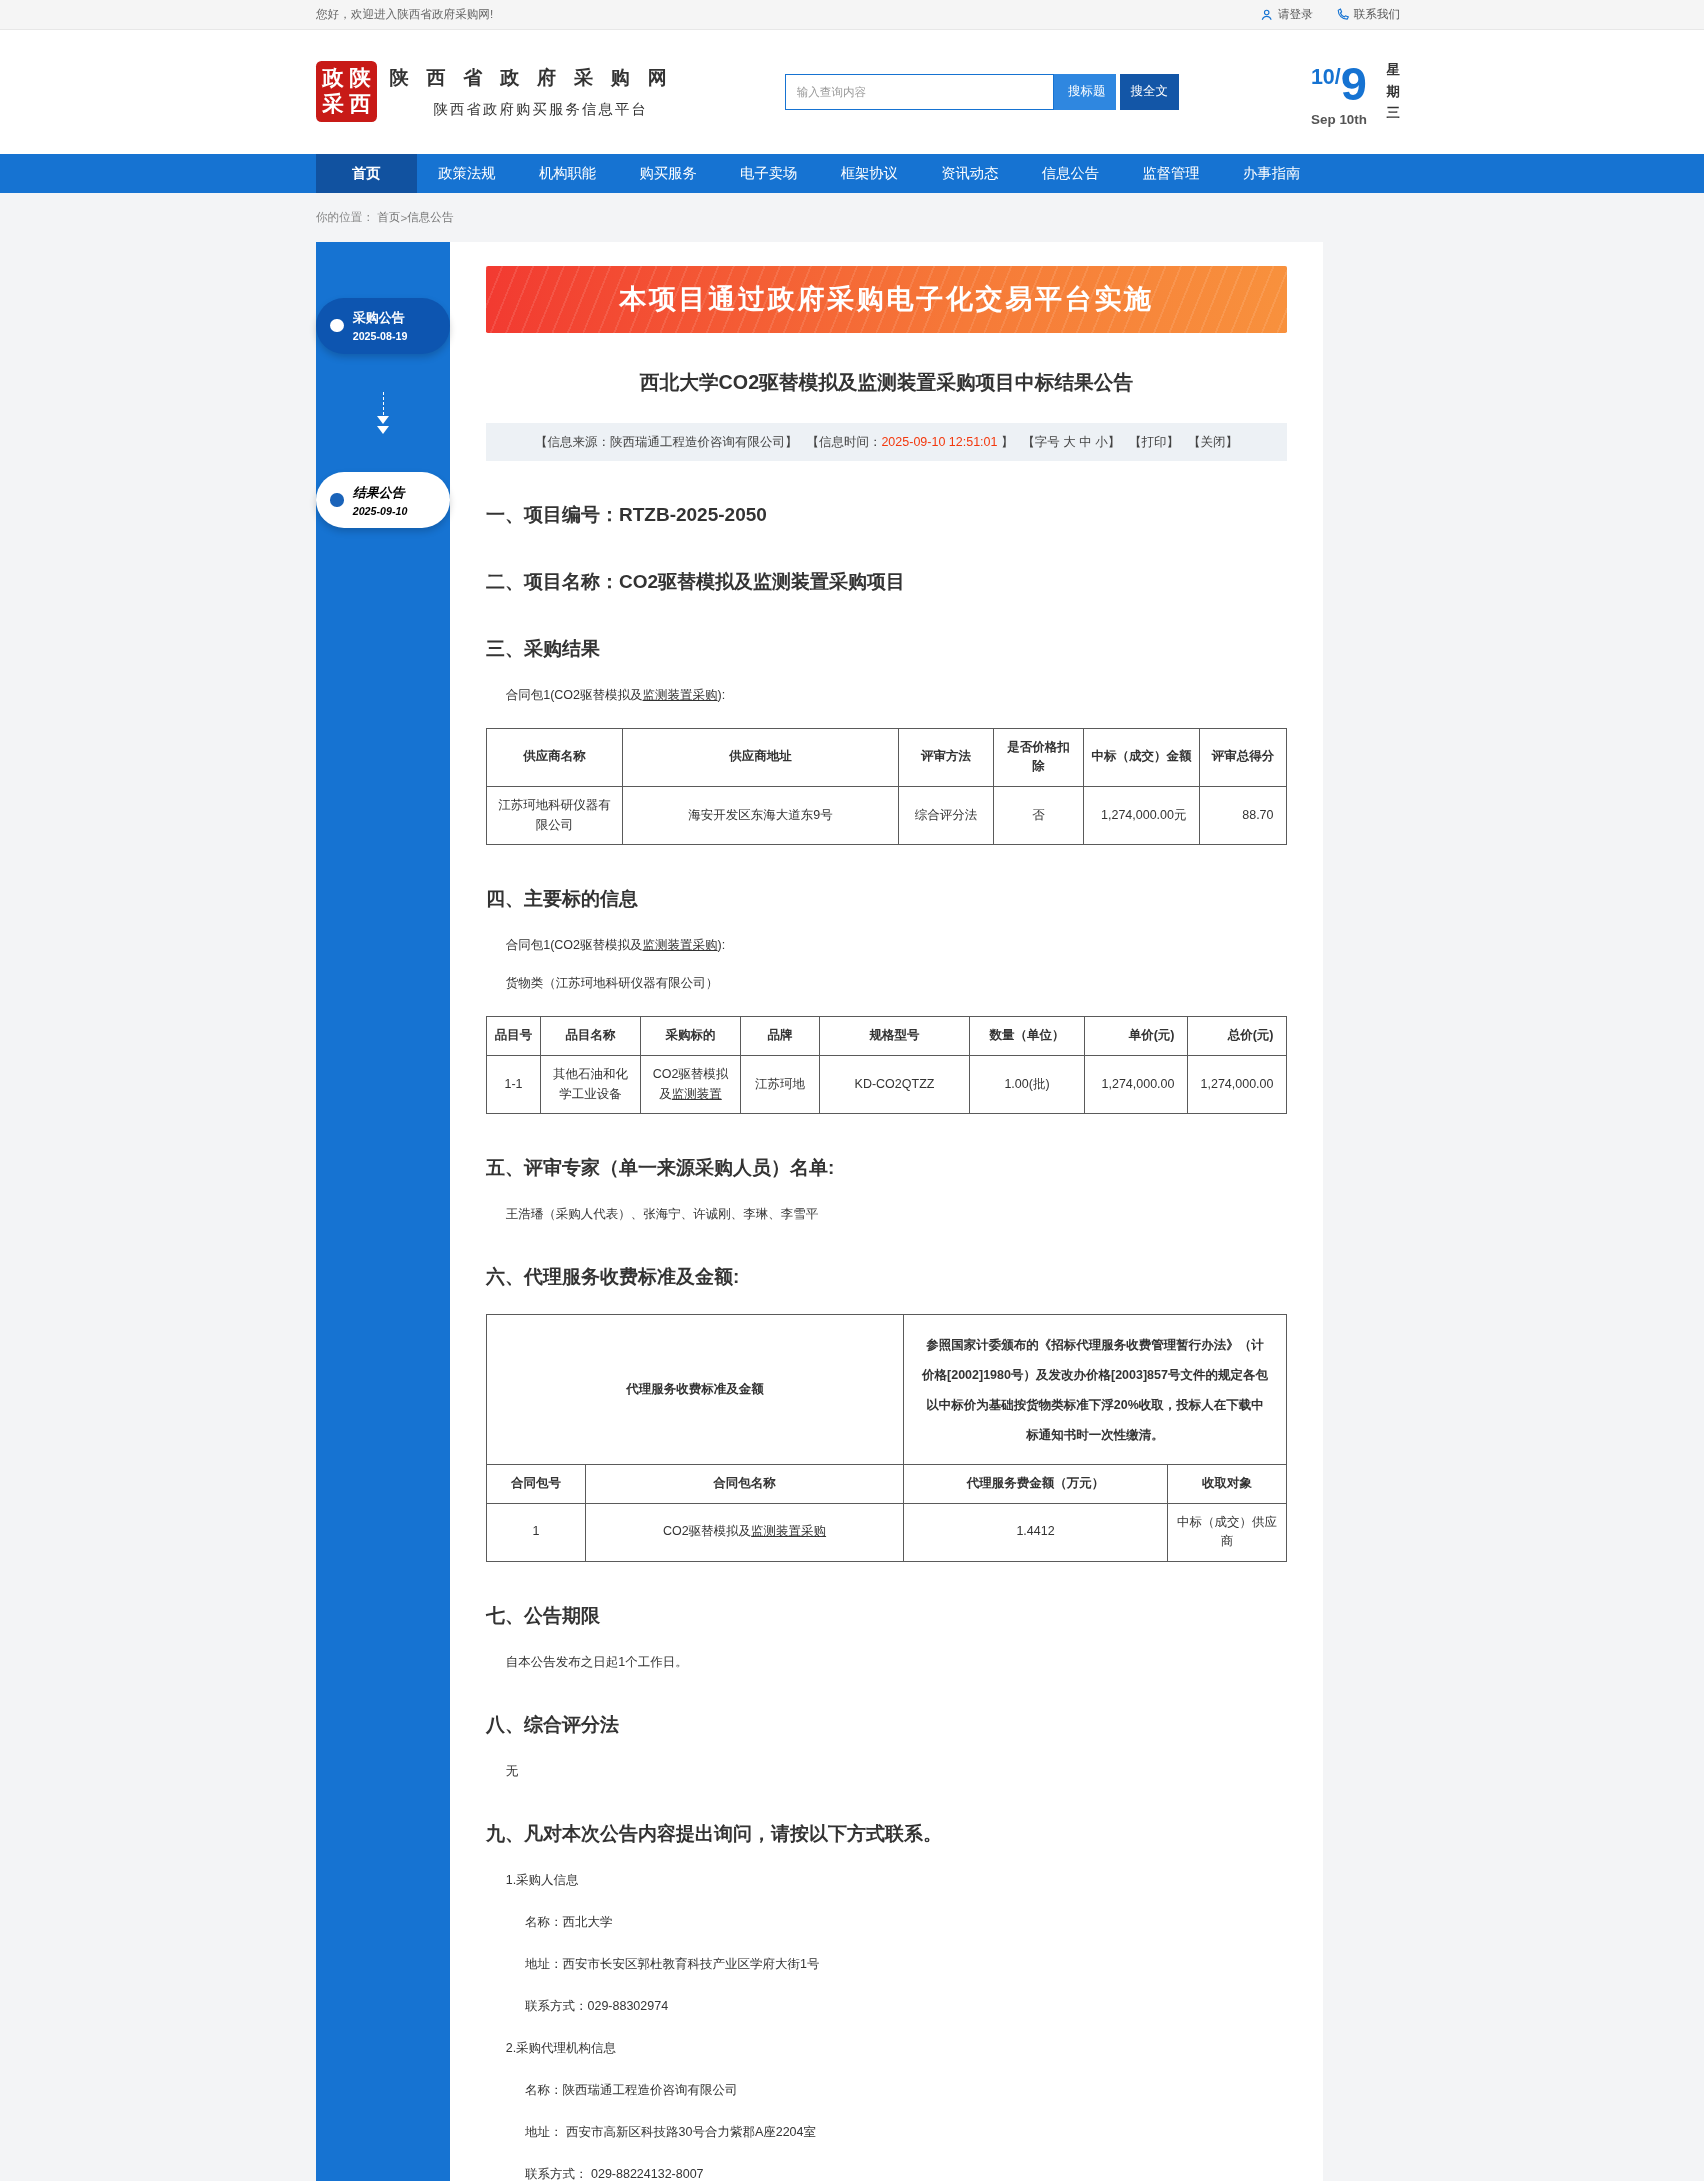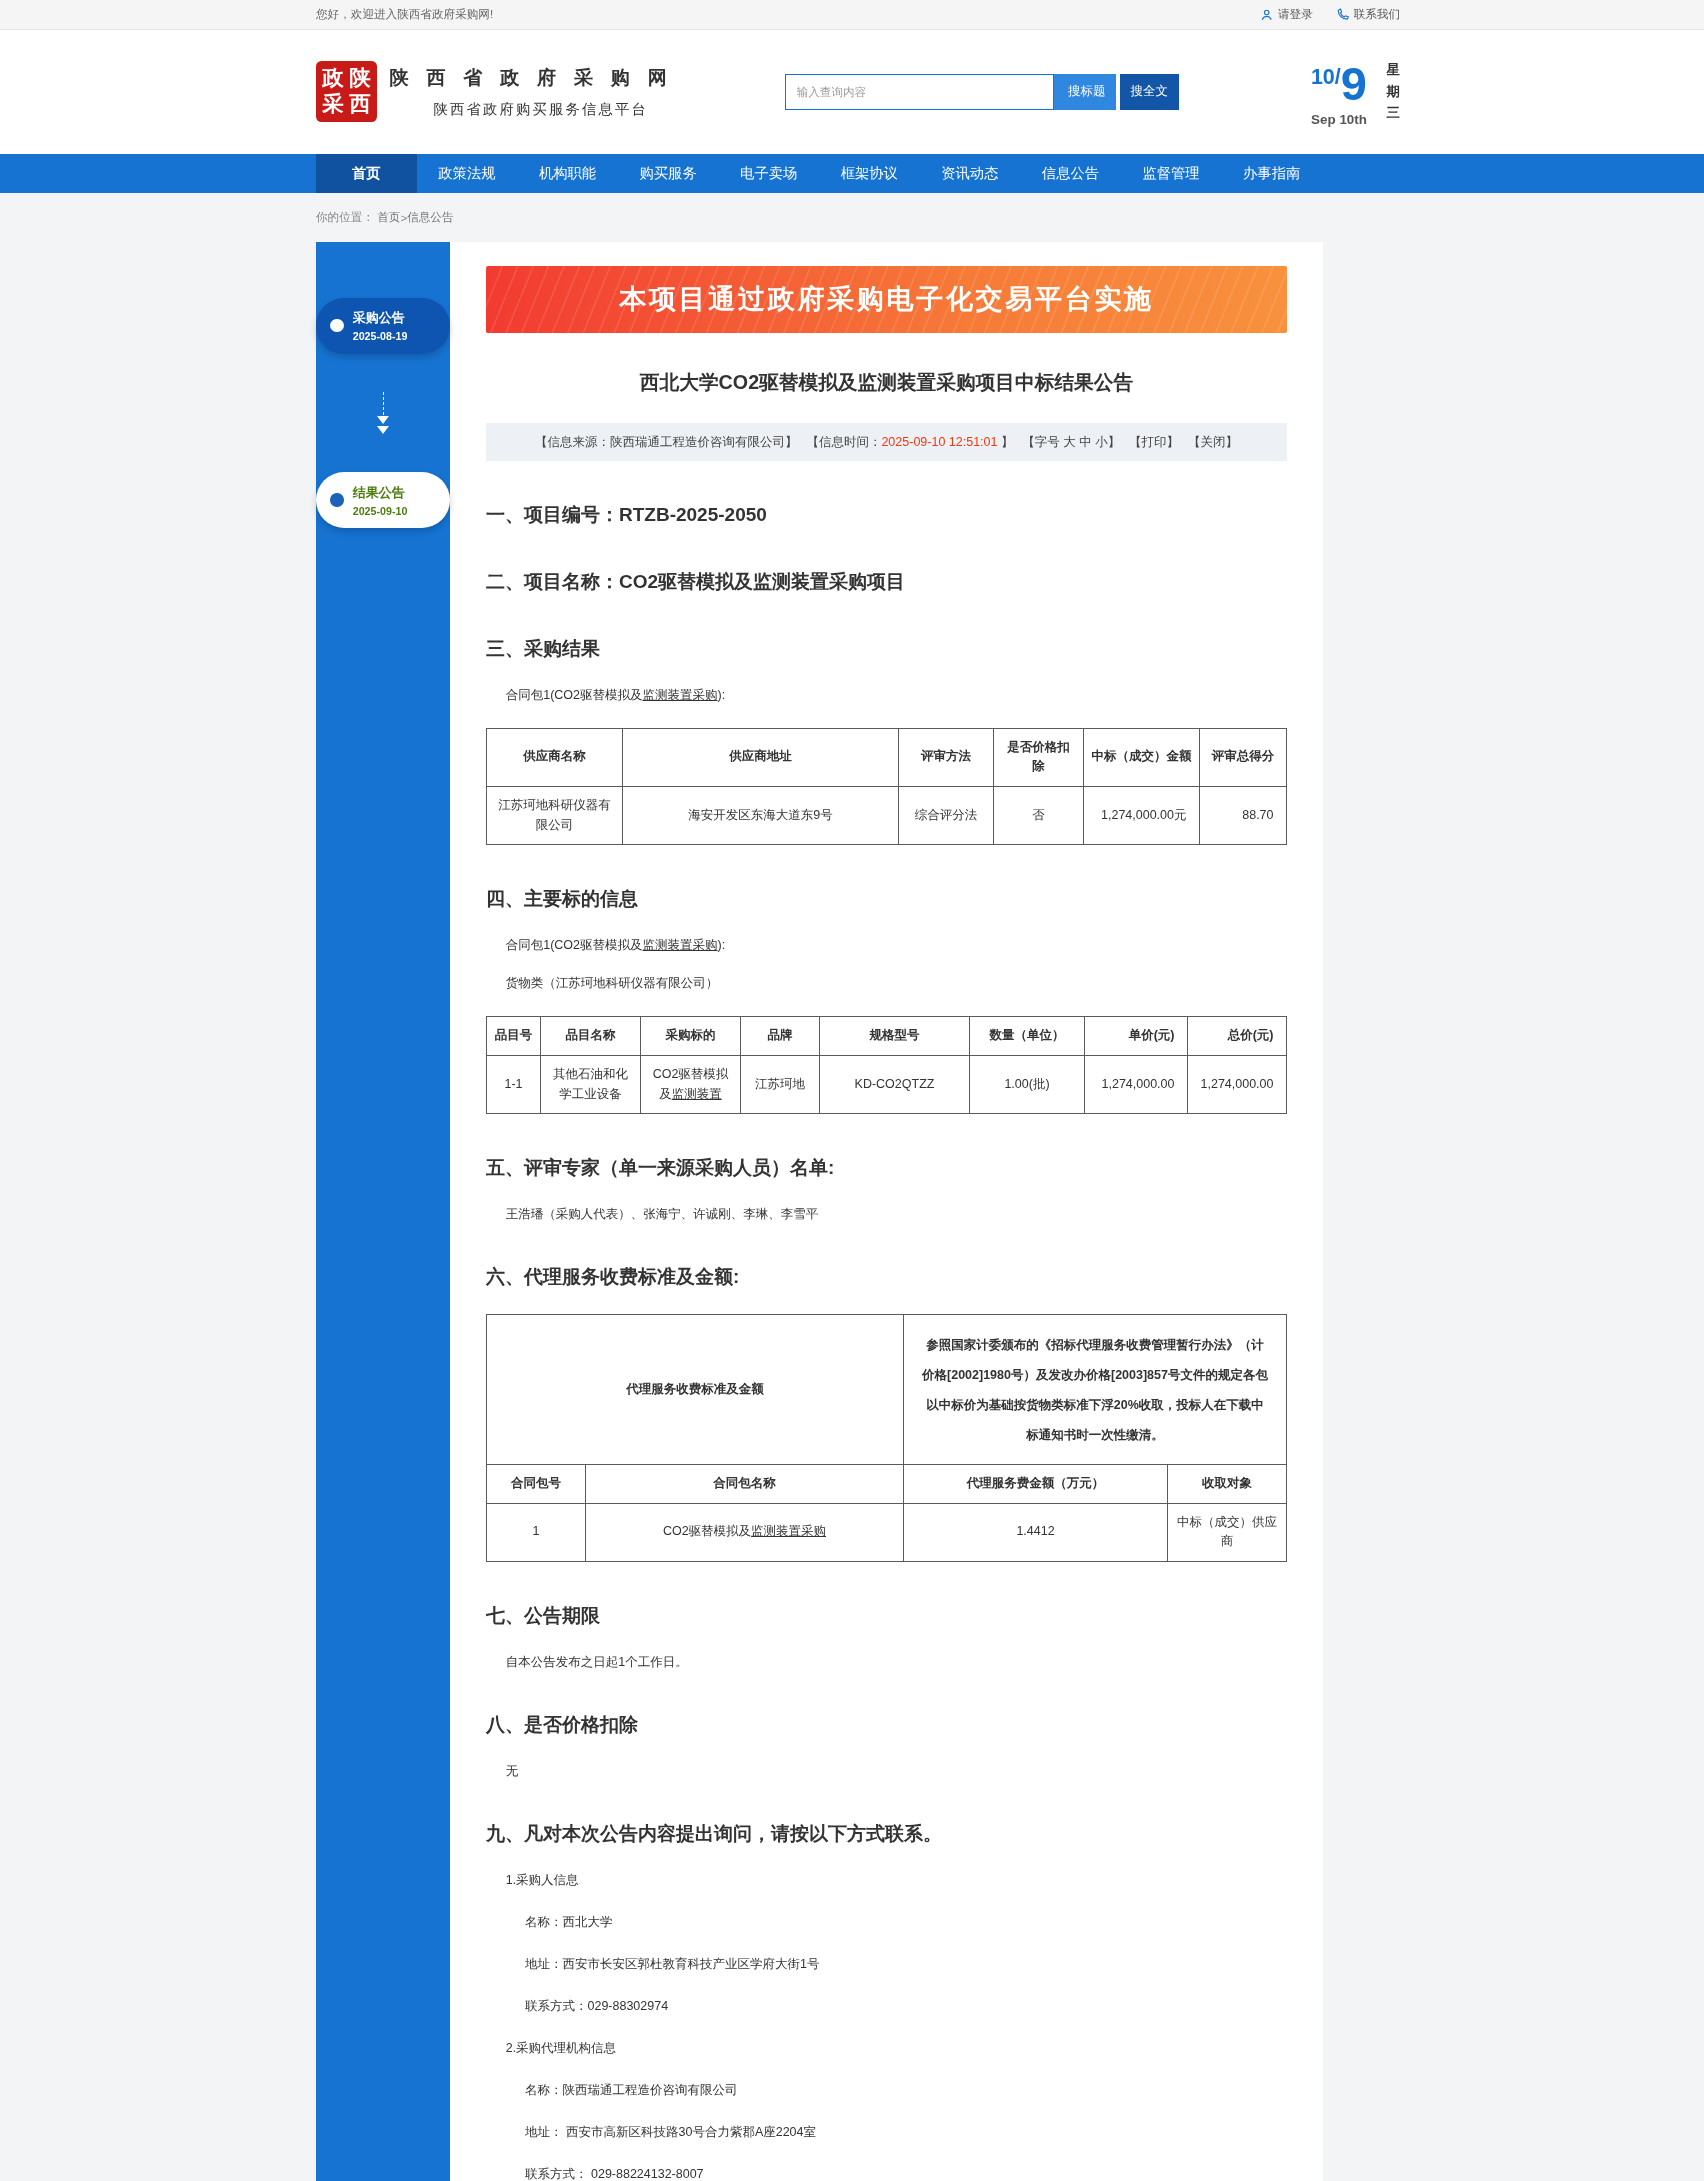--- a/index.html
+++ b/index.html
@@ -58,21 +58,21 @@
   .sidebar { width:134px; background:#1673d2; padding-top:56px; flex-shrink:0; }
   .timeline-item { position:relative; height:56px; border-radius:28px; display:flex;
                    align-items:center; padding-left:14.3px; cursor:pointer;
                    box-shadow:0 3.6px 7.2px rgba(0,0,0,.18); }
   .timeline-item .dot { width:13.4px; height:13.4px; border-radius:50%; flex-shrink:0; }
   .timeline-item .tl-text { margin-left:9px; }
   .tl-title { font-size:13px; font-weight:700; line-height:18px; }
   .tl-date  { font-size:10.7px; font-weight:700; margin-top:2.7px; }
   .timeline-item.dark { background:#0d55b0; color:#fff; }
   .timeline-item.dark .dot { background:#fff; }
-  .timeline-item.light { background:#fff; color:#4d7c0f; }
+  .timeline-item.light { background:#fff; color:#000000;font-style:italic; }
   .timeline-item.light .dot { background:#1a63b9; }
   .tl-arrow { margin:38px auto; width:12.5px; text-align:center; }
   .tl-arrow .dash { border-left:1.8px dashed #fff; height:23px; margin:0 auto; width:0; }
   .tl-arrow .tri { width:0; height:0; border-left:6.3px solid transparent; border-right:6.3px solid transparent;
                    border-top:8px solid #fff; margin:1.8px auto 0; }
 
   .main { flex:1; background:#fff; padding:24px 36px 63px; min-height:1809px; }
 
   .banner { height:67px; border-radius:1.8px; text-align:center;
     background:
@@ -324,21 +324,21 @@
         <td><span>CO2驱替模拟及</span><u>监测装置采购</u></td>
         <td>1.4412</td>
         <td>中标（成交）供应商</td>
       </tr>
     </tbody>
       </table>
 
     <div class="h-sec">七、公告期限</div>
     <div class="t-line">自本公告发布之日起1个工作日。</div>
 
-    <div class="h-sec">八、是否价格扣除</div>
+    <div class="h-sec">八、综合评分法</div>
     <div class="t-line">无</div>
 
     <div class="h-sec">九、凡对本次公告内容提出询问，请按以下方式联系。</div>
 
     <div class="t-line">1.采购人信息</div>
     <div class="t-line t-line2">名称：西北大学</div>
     <div class="t-line t-line2">地址：西安市长安区郭杜教育科技产业区学府大街1号</div>
     <div class="t-line t-line2">联系方式：029-88302974</div>
 
     <div class="t-line">2.采购代理机构信息</div>

